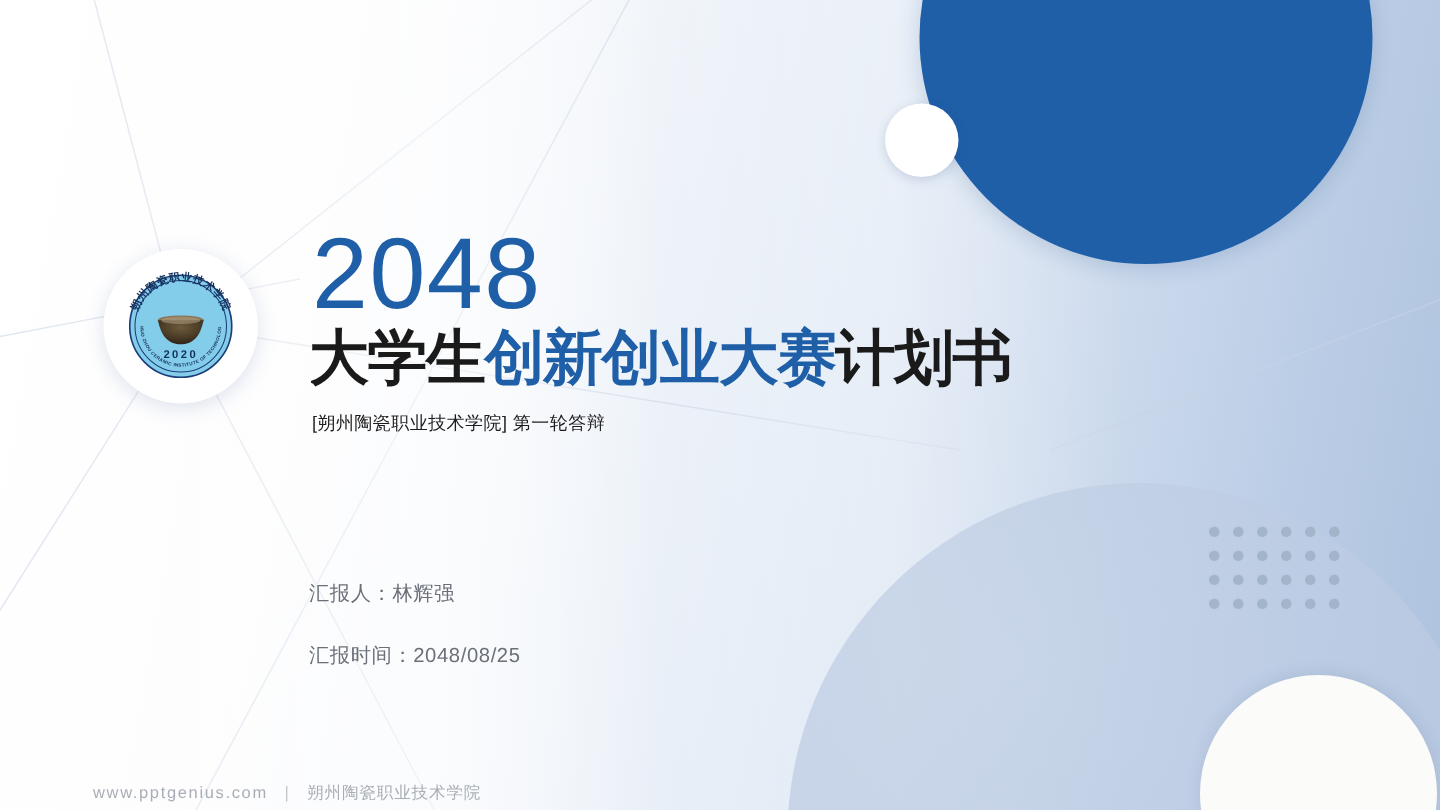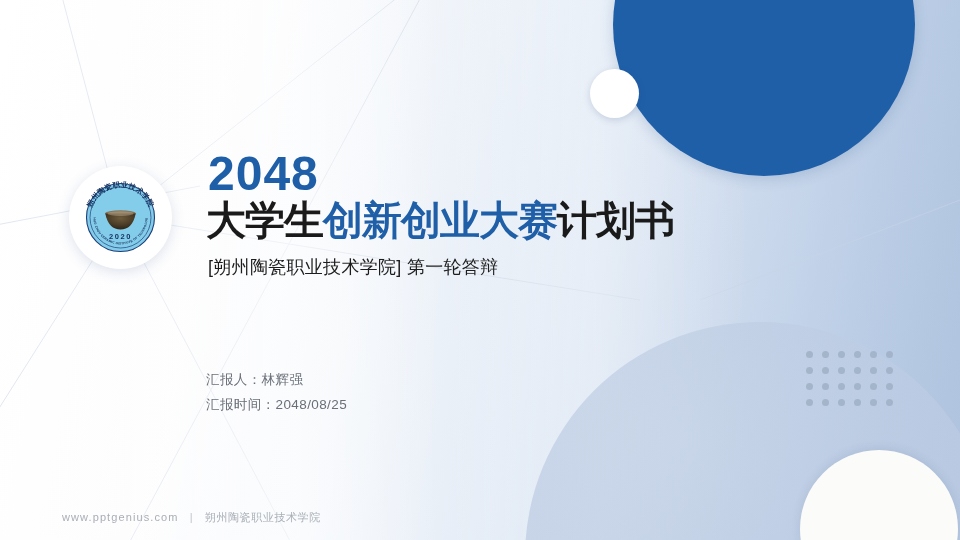--- a/index.html
+++ b/index.html
@@ -86,44 +86,44 @@
     border-radius:50%;background:#ffffff;
     box-shadow:0 3px 13px rgba(60,90,140,.17);
   }
   .logo svg{position:absolute;left:0;top:0;}
 
   
   .text-block{position:absolute;left:206px;top:150px;width:640px;}
 
   .year{
     font-family:"Liberation Sans","DejaVu Sans",sans-serif;
-    font-size:48px;font-weight:bold;line-height:.98;
+    font-size:67px;font-weight:normal;line-height:.98;
     color:#1f5fa8;letter-spacing:1px;
     margin:0 0 2px 2px;
   }
 
   .main-title{
     font-size:40px;font-weight:bold;line-height:1.06;
     color:#1a1a1a;letter-spacing:-1px;margin:0;white-space:nowrap;
   }
   .main-title .hl{color:#1f5fa8;}
 
   .sub-title{
     margin:14px 0 16px 2px;
-    font-size:18px;color:#1d1d1d;font-weight:normal;letter-spacing:.3px;
+    font-size:12px;color:#1d1d1d;font-weight:normal;letter-spacing:.3px;
   }
 
   .meta{
     position:absolute;left:206px;top:368px;
     font-size:13.5px;color:#6a6f78;line-height:1.85;letter-spacing:.4px;
   }
-  .meta div{white-space:nowrap;}
+  .meta div{white-space:nowrap;margin-top:16px;}
 
   .footer{
-    position:absolute;left:62px;top:510px;
+    position:absolute;left:62px;top:521px;
     font-size:11px;color:#a9aeb6;letter-spacing:1.1px;white-space:nowrap;
   }
   .footer .sep{margin:0 7px;color:#c0c5cc;}
   .footer .school{letter-spacing:.6px;}
 </style>
 </head>
 <body>
 
 <div class="slide">
 

